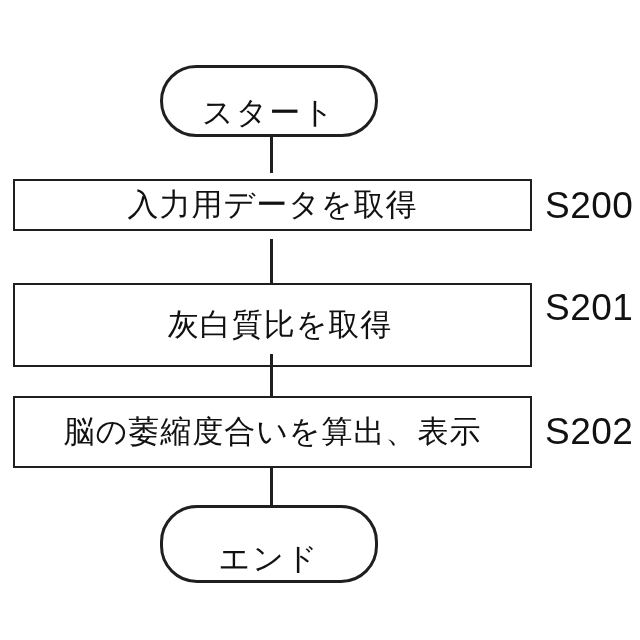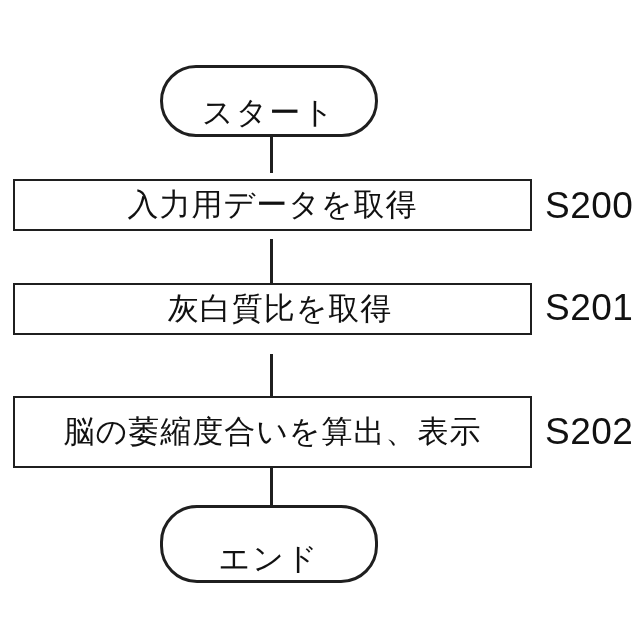--- a/index.html
+++ b/index.html
@@ -80,21 +80,21 @@
 
   <div class="connector" style="top:136px; height:37px;"></div>
 
   <div class="process" style="top:172px; height:52px;margin-top:7px;">
     <span class="node-label">入力用データを取得</span>
   </div>
   <div class="step-id" style="top:172px; height:68px;">S200</div>
 
   <div class="connector" style="top:239px; height:45px;"></div>
 
-  <div class="process" style="top:283px; height:52px;padding-left:15px;">
+  <div class="process" style="top:283px; height:84px;padding-left:15px;">
     <span class="node-label">灰白質比を取得</span>
   </div>
   <div class="step-id" style="top:272px; height:72px;">S201</div>
 
   <div class="connector" style="top:354px; height:43px;"></div>
 
   <div class="process" style="top:396px; height:72px;">
     <span class="node-label">脳の萎縮度合いを算出、表示</span>
   </div>
   <div class="step-id" style="top:396px; height:72px;">S202</div>

